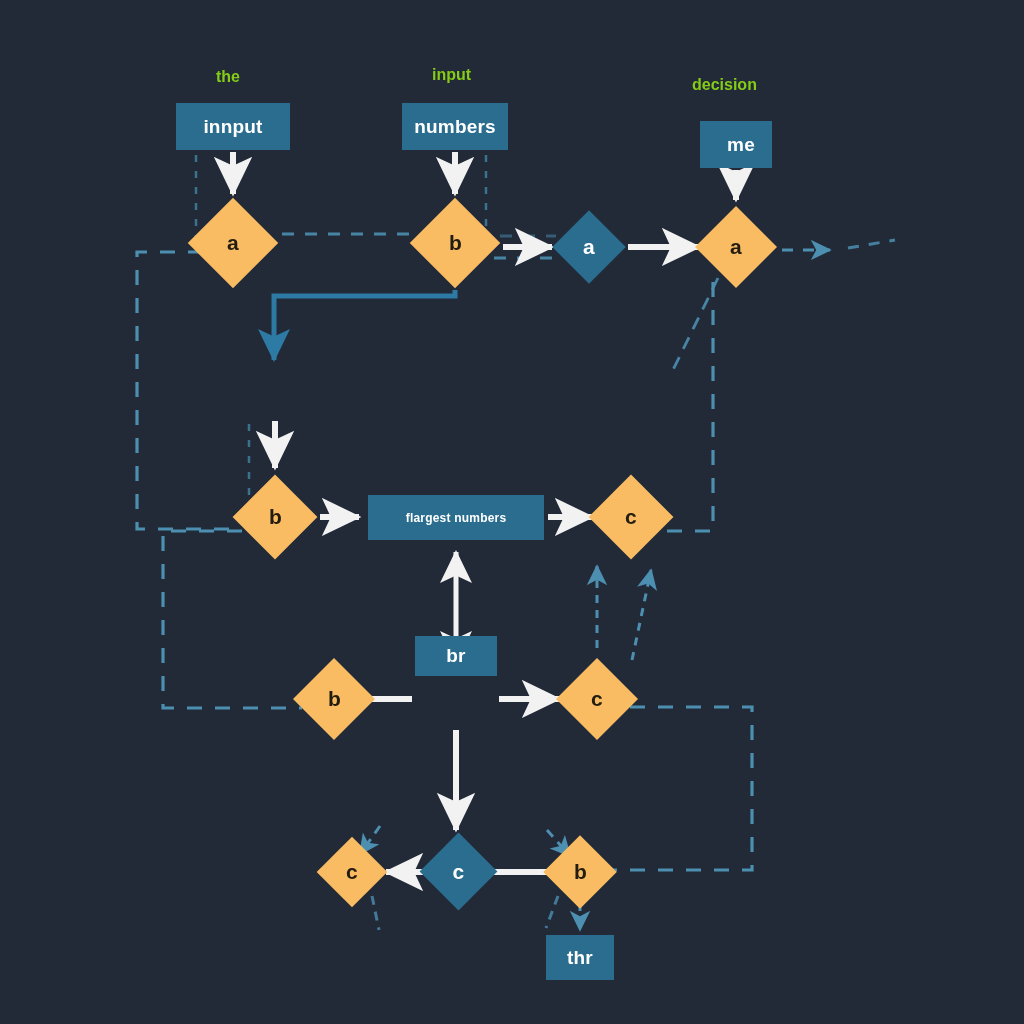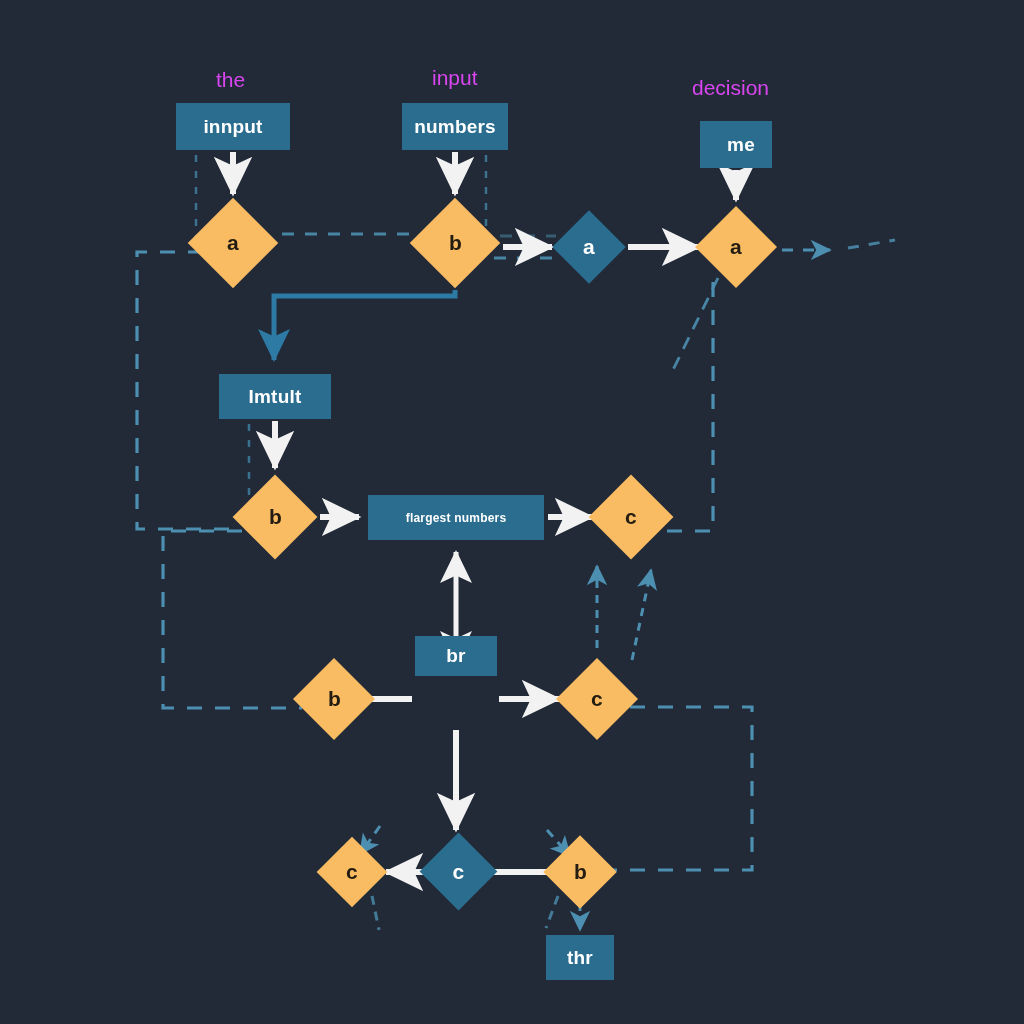--- a/index.html
+++ b/index.html
@@ -53,23 +53,23 @@
     background: #f9bc62;
     color: #231c10;
   }
   .diamond.blue {
     background: #2a6d8f;
     color: #ffffff;
   }
   
   .caption {
     position: absolute;
-    color: #d946ef;
-    font-size: 21px;
-    font-weight: 400;
+    color: #84cc16;
+    font-size: 16px;
+    font-weight: 700;
     white-space: nowrap;
   }
 </style>
 </head>
 <body>
 
 <div id="canvas">
 
   <svg id="edges" viewBox="0 0 1024 1024">
     <defs>
@@ -168,23 +168,20 @@
   </div>
 
   <div class="node box" style="left:402px; top:103px; width:106px; height:47px;">
     <span>numbers</span>
   </div>
 
   <div class="node box" style="left:700px; top:121px; width:72px; height:47px;padding-left:10px;">
     <span>me</span>
   </div>
 
-  <div class="node box" style="left:219px; top:374px; width:112px; height:45px;">
-    <span>Imtult</span>
-  </div>
 
   <div class="node box small" style="left:368px; top:495px; width:176px; height:45px;">
     <span>flargest numbers</span>
   </div>
 
   <div class="node box" style="left:415px; top:636px; width:82px; height:40px;">
     <span>br</span>
   </div>
 
   <div class="node box" style="left:546px; top:935px; width:68px; height:45px;">

